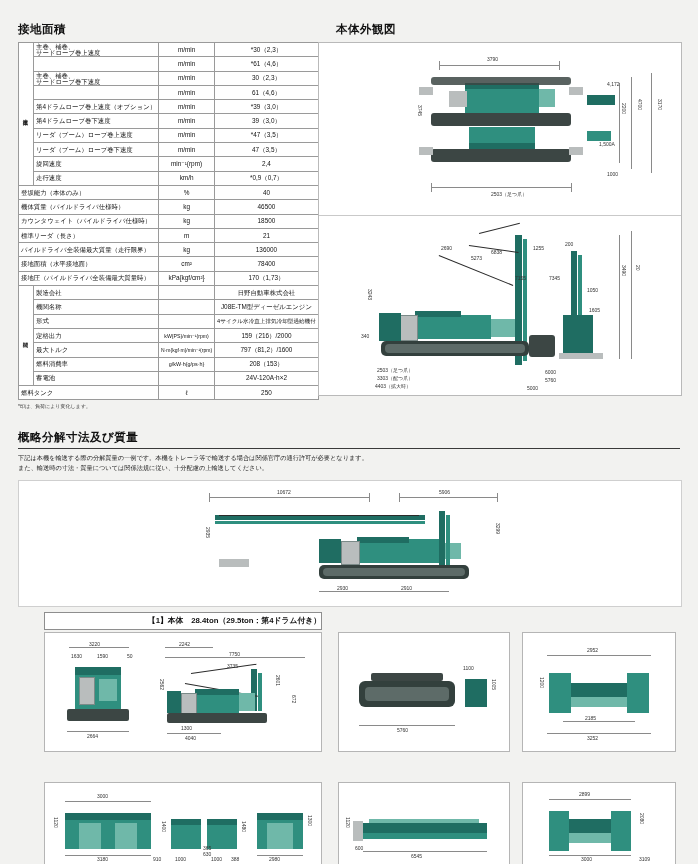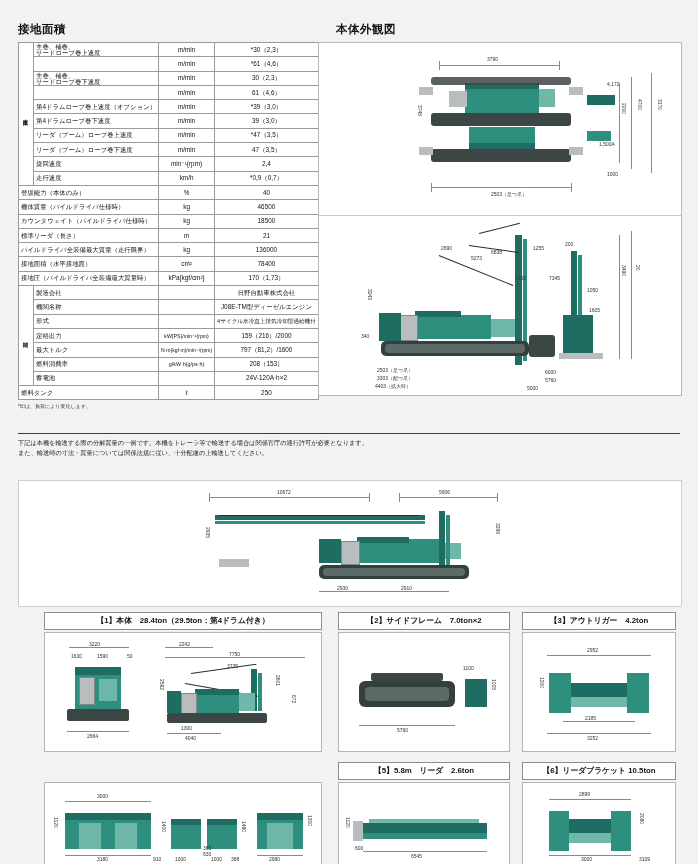--- a/index.html
+++ b/index.html
@@ -47,21 +47,21 @@
   .mid-wrap{position:absolute;left:18px;top:430px;width:662px;}
   .mid-note{font-size:6.2px;line-height:10px;color:#222;margin-top:4px;}
 
   .bigdrawing{position:absolute;left:18px;top:480px;width:662px;height:125px;
     background:#fff;border:.5px solid #cfcfcf;overflow:hidden;}
 
   
   .panel{position:absolute;background:#fff;border:.5px solid #b5b5b5;overflow:hidden;}
   .panel-cap{
     position:absolute;background:#fff;border:.5px solid #8e8e8e;
-    font-size:7.8px;font-weight:bold;text-align:center;line-height:16px;height:16px;
+    font-size:7.8px;font-weight:bold;text-align:right;line-height:16px;height:16px;
   }
 
   
   .teal{background:#2f8f7f;}
   .teal-d{background:#1f6d62;}
   .teal-l{background:#6fb8a9;}
   .gray{background:#b9bdbd;}
   .dk{background:#3c4644;}
   .ln{position:absolute;background:#2b2b2b;}
   .lnl{position:absolute;background:#8a8a8a;}
@@ -318,20 +318,21 @@
       <div class="dim" style="left:208px;top:170px;">5000</div>
       <div class="dim" style="left:152px;top:40px;">5273</div>
       <div class="dim" style="left:172px;top:34px;">6838</div>
       <div class="dim" style="left:122px;top:30px;">2690</div>
       <div class="dim" style="left:214px;top:30px;">1255</div>
       <div class="dim" style="left:246px;top:26px;">200</div>
     </div>
   </div>
 
   <div class="mid-wrap">
+    <div class="sec-title">概略分解寸法及び質量</div>
     <div class="sec-underline" style="margin-top:3px;"></div>
     <div class="mid-note">下記は本機を輸送する際の分解質量の一例です。本機をトレーラ等で輸送する場合は関係官庁の通行許可が必要となります。</div>
     <div class="mid-note" style="margin-top:0;">また、輸送時の寸法・質量については関係法規に従い、十分配慮の上輸送してください。</div>
   </div>
 
   <div class="bigdrawing">
     <div class="lnl" style="left:190px;top:16px;width:160px;height:.5px;"></div>
     <div class="lnl" style="left:190px;top:12px;width:.5px;height:9px;"></div>
     <div class="lnl" style="left:350px;top:12px;width:.5px;height:9px;"></div>
     <div class="dim" style="left:258px;top:8px;">10672</div>
@@ -397,33 +398,31 @@
     <div class="shape teal-l" style="left:194px;top:60px;width:16px;height:18px;"></div>
     <div class="shape dk" style="left:122px;top:80px;width:100px;height:10px;border-radius:2px;"></div>
     <div class="lnl" style="left:122px;top:100px;width:54px;height:.5px;"></div>
     <div class="dim" style="left:136px;top:92px;">1300</div>
     <div class="dim" style="left:140px;top:102px;">4040</div>
     <div class="dimv" style="left:114px;top:46px;">2562</div>
     <div class="dimv" style="left:230px;top:42px;">2601</div>
     <div class="dimv" style="left:246px;top:62px;">672</div>
   </div>
 
-  <div class="panel-cap" style="left:338px;top:612px;width:170px;">【2】サイドフレーム　7.0ton×2</div>
   <div class="panel" style="left:338px;top:632px;width:170px;height:118px;">
     <div class="track" style="left:20px;top:48px;width:96px;height:26px;border-radius:6px;"></div>
     <div class="trackl" style="left:26px;top:54px;width:84px;height:14px;"></div>
     <div class="shape dk" style="left:32px;top:40px;width:72px;height:8px;border-radius:2px;"></div>
     <div class="shape teal-d" style="left:126px;top:46px;width:22px;height:28px;"></div>
     <div class="lnl" style="left:20px;top:92px;width:96px;height:.5px;"></div>
     <div class="dim" style="left:58px;top:94px;">5760</div>
     <div class="dim" style="left:124px;top:32px;">1100</div>
     <div class="dimv" style="left:152px;top:46px;">1005</div>
   </div>
 
-  <div class="panel-cap" style="left:522px;top:612px;width:152px;">【3】アウトリガー　4.2ton</div>
   <div class="panel" style="left:522px;top:632px;width:152px;height:118px;">
     <div class="lnl" style="left:24px;top:22px;width:104px;height:.5px;"></div>
     <div class="dim" style="left:64px;top:14px;">2952</div>
     <div class="shape teal" style="left:26px;top:40px;width:22px;height:40px;"></div>
     <div class="shape teal" style="left:104px;top:40px;width:22px;height:40px;"></div>
     <div class="shape teal-d" style="left:48px;top:50px;width:56px;height:14px;"></div>
     <div class="shape teal-l" style="left:48px;top:64px;width:56px;height:10px;"></div>
     <div class="lnl" style="left:40px;top:88px;width:72px;height:.5px;"></div>
     <div class="dim" style="left:62px;top:82px;">2185</div>
     <div class="lnl" style="left:24px;top:100px;width:104px;height:.5px;"></div>
@@ -456,33 +455,31 @@
     <div class="shape teal-d" style="left:212px;top:30px;width:46px;height:7px;"></div>
     <div class="shape teal-l" style="left:222px;top:40px;width:26px;height:26px;"></div>
     <div class="lnl" style="left:212px;top:72px;width:46px;height:.5px;"></div>
     <div class="dim" style="left:224px;top:73px;">2980</div>
     <div class="dim" style="left:186px;top:73px;">388</div>
     <div class="dimv" style="left:262px;top:32px;">1300</div>
     <div class="dim" style="left:158px;top:62px;">365</div>
     <div class="dim" style="left:158px;top:68px;">630</div>
   </div>
 
-  <div class="panel-cap" style="left:338px;top:762px;width:170px;">【5】5.8m　リーダ　2.6ton</div>
   <div class="panel" style="left:338px;top:782px;width:170px;height:82px;">
     <div class="shape teal-d" style="left:24px;top:40px;width:124px;height:10px;"></div>
     <div class="shape teal" style="left:24px;top:50px;width:124px;height:6px;"></div>
     <div class="shape teal-l" style="left:30px;top:36px;width:110px;height:4px;"></div>
     <div class="shape gray" style="left:14px;top:38px;width:10px;height:20px;"></div>
     <div class="lnl" style="left:24px;top:68px;width:124px;height:.5px;"></div>
     <div class="dim" style="left:72px;top:70px;">6545</div>
     <div class="dimv" style="left:6px;top:34px;">1120</div>
     <div class="dim" style="left:16px;top:62px;">600</div>
   </div>
 
-  <div class="panel-cap" style="left:522px;top:762px;width:152px;">【6】リーダブラケット 10.5ton</div>
   <div class="panel" style="left:522px;top:782px;width:152px;height:82px;">
     <div class="lnl" style="left:26px;top:16px;width:82px;height:.5px;"></div>
     <div class="dim" style="left:56px;top:8px;">2899</div>
     <div class="shape teal" style="left:26px;top:28px;width:20px;height:40px;"></div>
     <div class="shape teal" style="left:88px;top:28px;width:20px;height:40px;"></div>
     <div class="shape teal-d" style="left:46px;top:36px;width:42px;height:14px;"></div>
     <div class="shape teal-l" style="left:46px;top:50px;width:42px;height:10px;"></div>
     <div class="lnl" style="left:26px;top:72px;width:82px;height:.5px;"></div>
     <div class="dim" style="left:58px;top:73px;">3000</div>
     <div class="dim" style="left:116px;top:73px;">3109</div>

